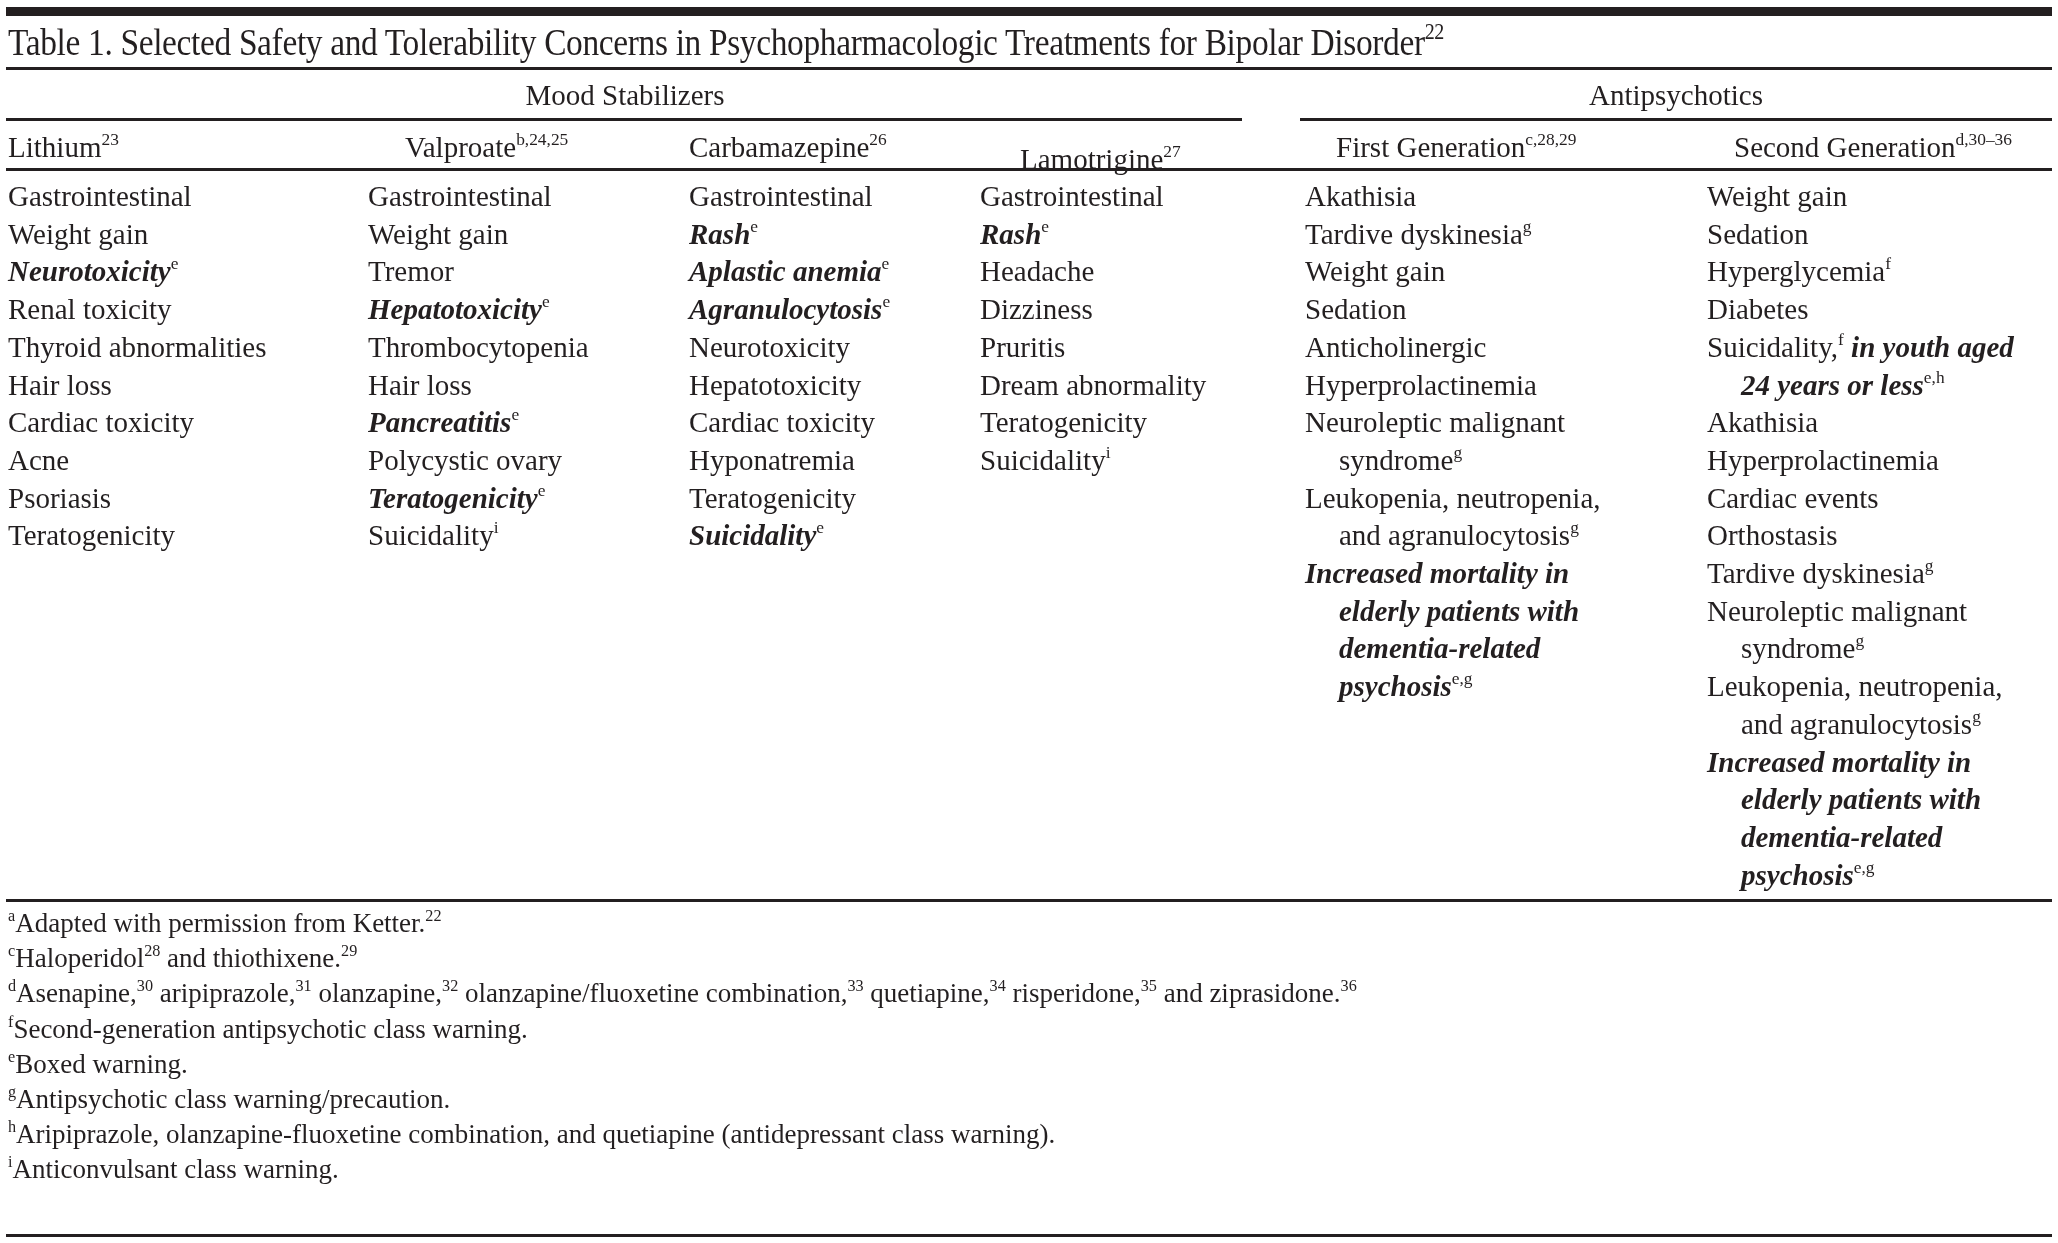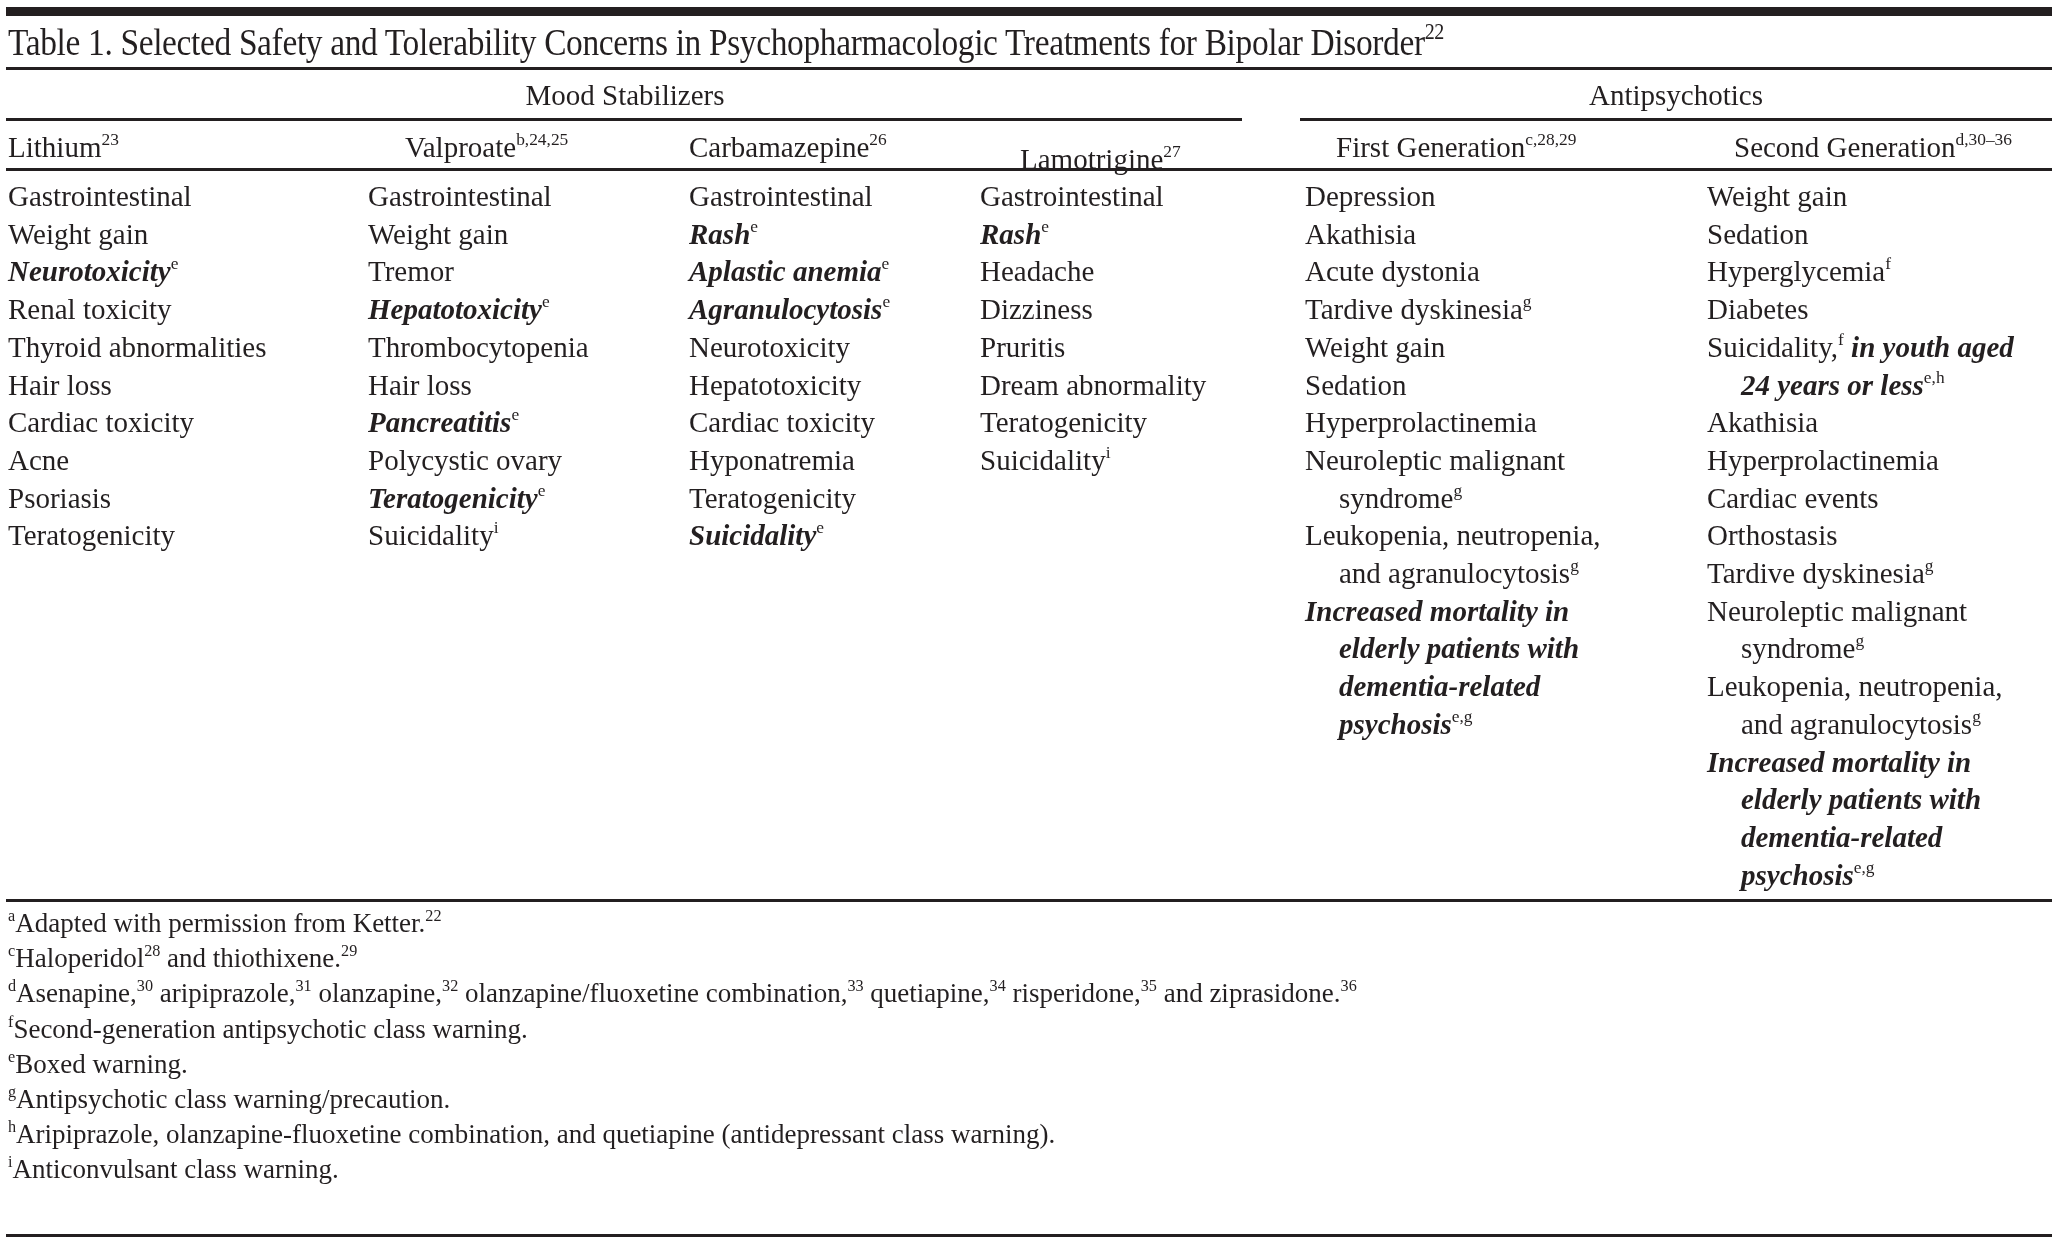--- a/index.html
+++ b/index.html
@@ -90,26 +90,25 @@
     <div class="item"><span>Gastrointestinal</span></div>
     <div class="item"><span class="bi">Rash</span><sup>e</sup></div>
     <div class="item"><span>Headache</span></div>
     <div class="item"><span>Dizziness</span></div>
     <div class="item"><span>Pruritis</span></div>
     <div class="item"><span>Dream abnormality</span></div>
     <div class="item"><span>Teratogenicity</span></div>
     <div class="item"><span>Suicidality</span><sup>i</sup></div>
   </div>
 <div class="col" style="left:1305px;">
-    <div class="item"><span>Depression</span></div>
     <div class="item"><span>Akathisia</span></div>
-    <div class="item"><span>Acute dystonia</span></div>
     <div class="item"><span>Tardive dyskinesia</span><sup>g</sup></div>
     <div class="item"><span>Weight gain</span></div>
     <div class="item"><span>Sedation</span></div>
+    <div class="item"><span>Anticholinergic</span></div>
     <div class="item"><span>Hyperprolactinemia</span></div>
     <div class="item"><span>Neuroleptic malignant</span><span class="cont"><span>syndrome</span><sup>g</sup></span></div>
     <div class="item"><span>Leukopenia, neutropenia,</span><span class="cont"><span>and agranulocytosis</span><sup>g</sup></span></div>
     <div class="item"><span class="bi">Increased mortality in</span><span class="cont"><span class="bi">elderly patients with</span></span><span class="cont"><span class="bi">dementia-related</span></span><span class="cont"><span class="bi">psychosis</span><sup>e,g</sup></span></div>
   </div>
 <div class="col" style="left:1707px;">
     <div class="item"><span>Weight gain</span></div>
     <div class="item"><span>Sedation</span></div>
     <div class="item"><span>Hyperglycemia</span><sup>f</sup></div>
     <div class="item"><span>Diabetes</span></div>

